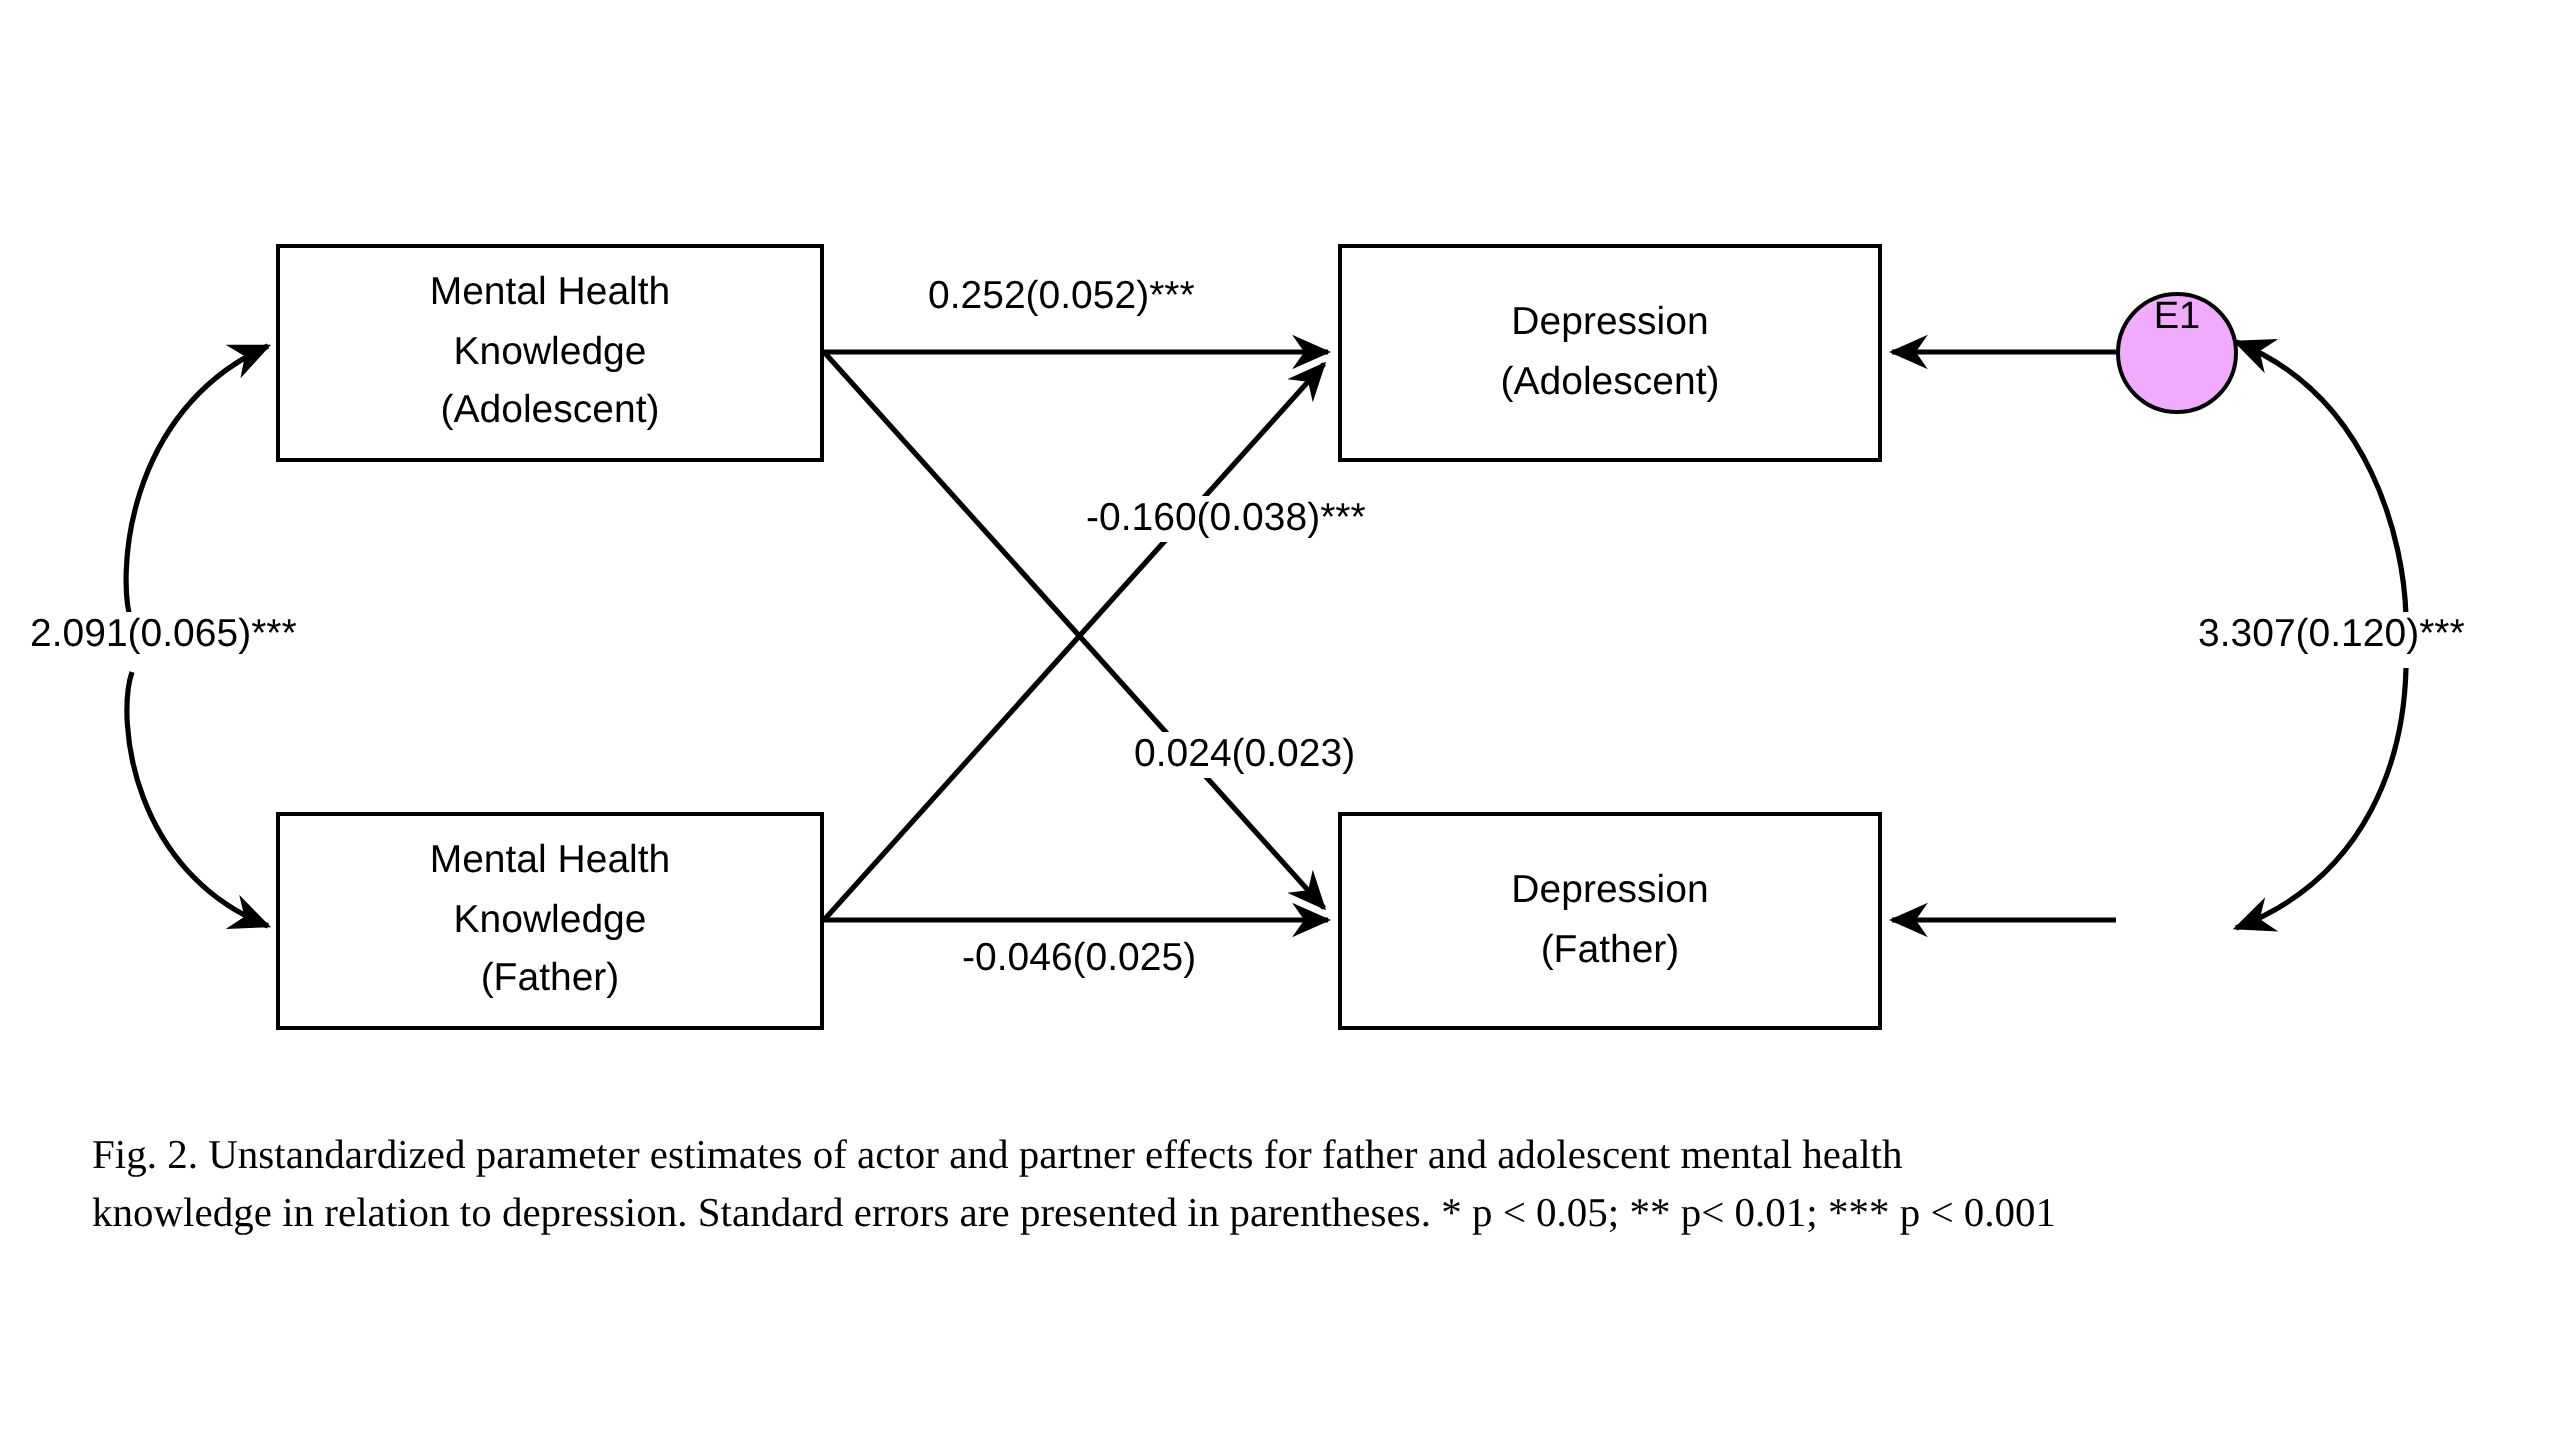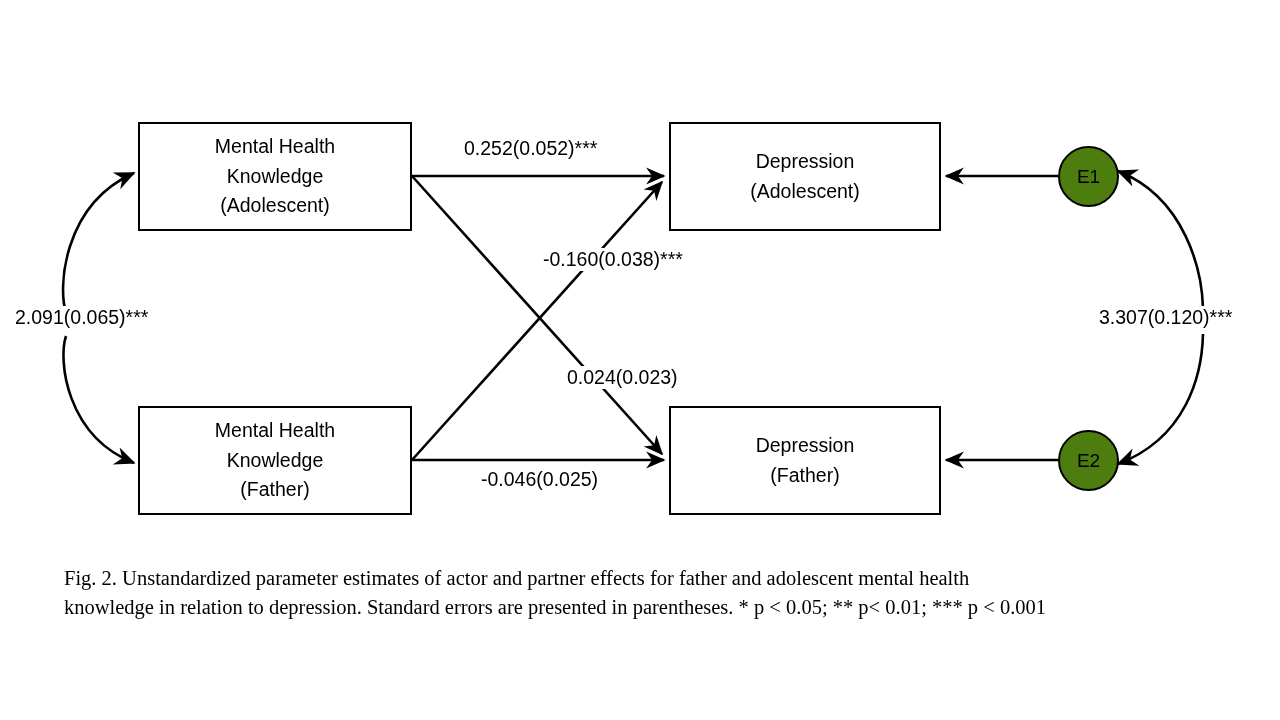--- a/index.html
+++ b/index.html
@@ -41,40 +41,40 @@
     white-space: nowrap;
   }
   .node-box .line {
     display: block;
   }
   .err-circle {
     position: absolute;
     box-sizing: border-box;
     border: 2.5px solid #000000;
     border-radius: 50%;
-    background: #4d7c0f;
+    background: #f0abfc;
     display: flex;
-    align-items: center;
+    align-items: flex-start;
     justify-content: center;
     font-family: "Liberation Sans", sans-serif;
     font-size: 19px;
     color: #000000;
   }
   .path-label {
     position: absolute;
     font-family: "Liberation Sans", sans-serif;
     font-size: 19.5px;
     color: #000000;
     white-space: nowrap;
     background: #ffffff;
     padding: 0 3px;
   }
   .caption {
     position: absolute;
-    left: 64px;
+    left: 46px;
     top: 524px;
     width: 1200px;
     font-family: "Liberation Serif", serif;
     font-size: 20.5px;
     line-height: 1.42;
     color: #000000;
   }
 </style>
 </head>
 <body>
@@ -129,23 +129,20 @@
 
   <div class="node-box" style="left:669px; top:366px; width:272px; height:109px;">
     <span class="line">Depression</span>
     <span class="line">(Father)</span>
   </div>
 
   <div class="err-circle" style="left:1058px; top:106px; width:61px; height:61px;">
     <span>E1</span>
   </div>
 
-  <div class="err-circle" style="left:1058px; top:390px; width:61px; height:61px;">
-    <span>E2</span>
-  </div>
 
   <div class="path-label" style="left:461px; top:97px;">0.252(0.052)***</div>
 
   <div class="path-label" style="left:540px; top:208px;">-0.160(0.038)***</div>
 
   <div class="path-label" style="left:564px; top:326px;">0.024(0.023)</div>
 
   <div class="path-label" style="left:478px; top:428px;">-0.046(0.025)</div>
 
   <div class="path-label" style="left:12px; top:266px;">2.091(0.065)***</div>

